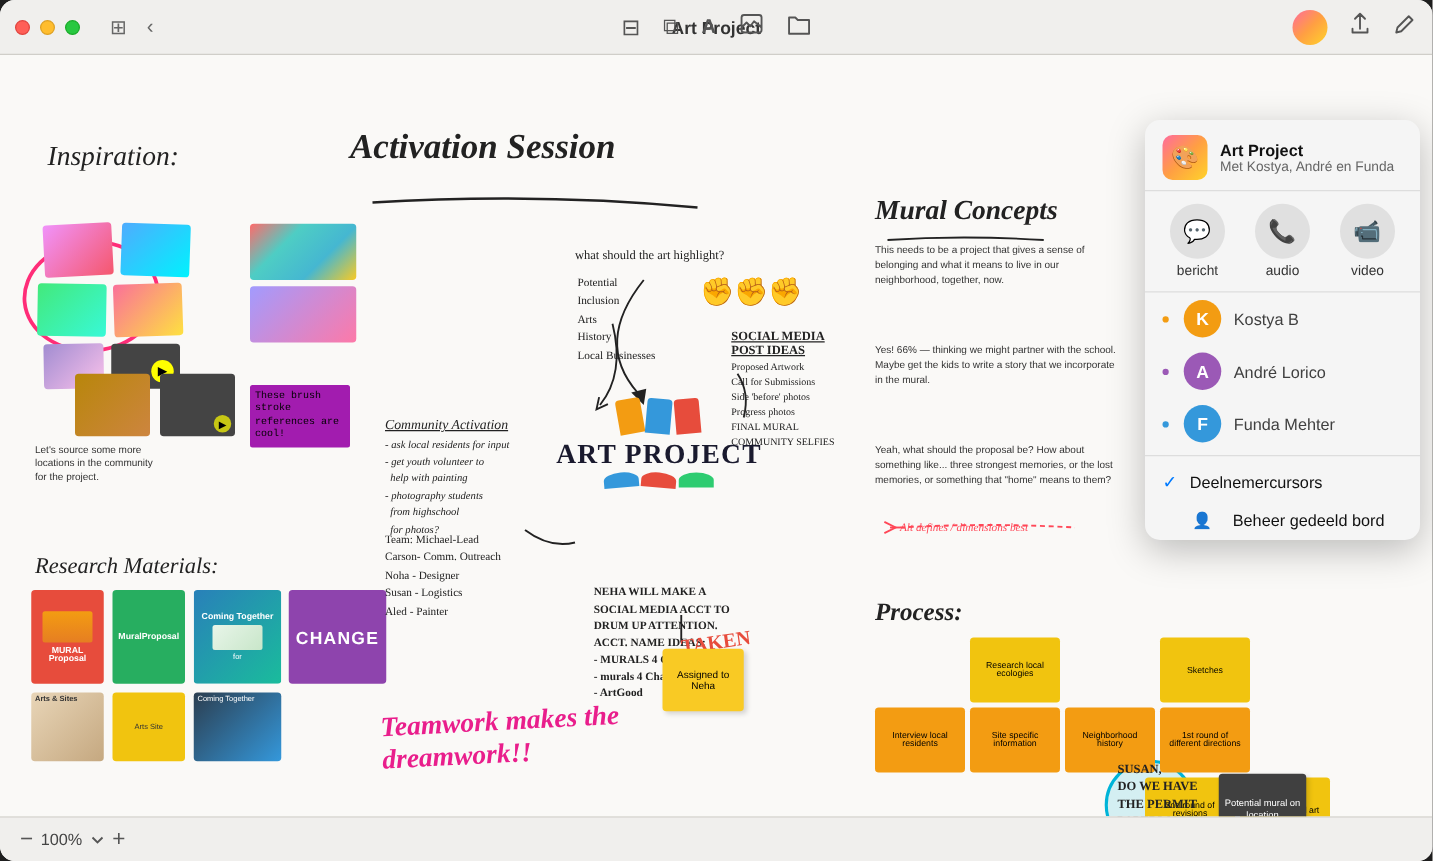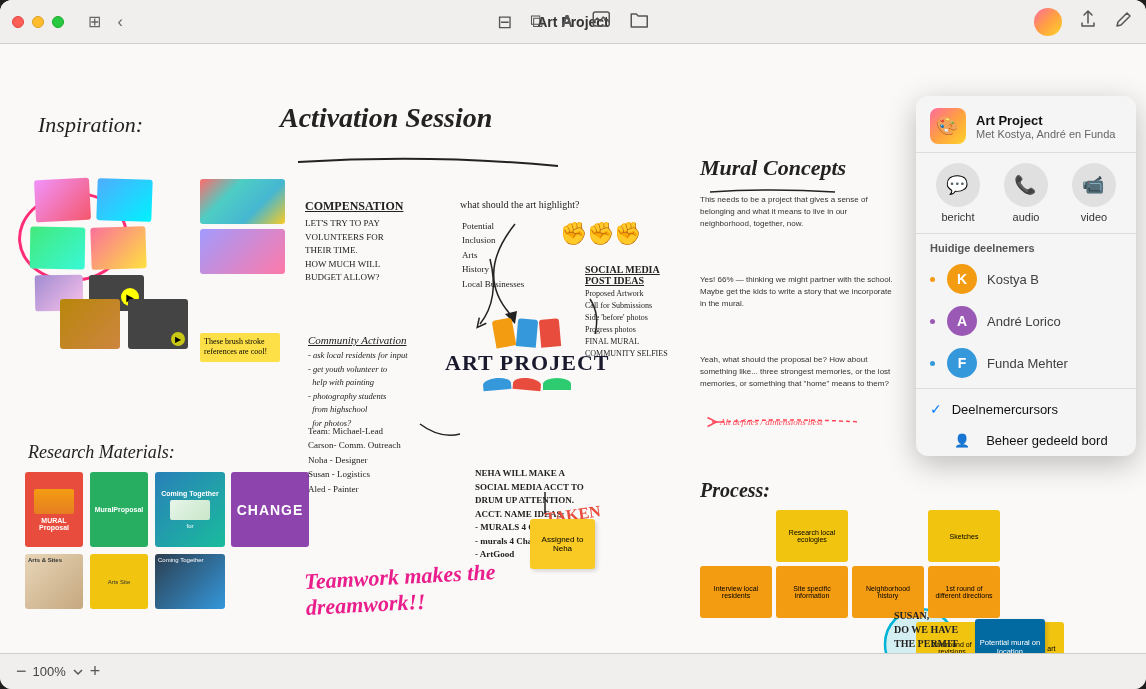--- a/index.html
+++ b/index.html
@@ -370,24 +370,27 @@
       <div style="position:absolute;top:50px;left:0;width:85px;height:45px;background:linear-gradient(135deg,#a29bfe,#fd79a8);border-radius:3px;"></div>
     </div>
 
     <div style="position:absolute;top:255px;left:60px;width:130px;height:55px;">
       <div style="width:60px;height:50px;background:linear-gradient(135deg,#b8860b,#cd853f);border-radius:3px;position:absolute;left:0;top:0;"></div>
       <div style="width:60px;height:50px;background:#444;border-radius:3px;position:absolute;left:68px;top:0;">
         <div style="width:14px;height:14px;border-radius:50%;background:rgba(255,255,0,0.7);position:absolute;bottom:3px;right:3px;font-size:8px;display:flex;align-items:center;justify-content:center;">▶</div>
       </div>
     </div>
 
-    <div style="position:absolute;top:289px;left:200px;background:#fde047;padding:4px;border-radius:2px;font-size:8px;max-width:80px;line-height:1.3;font-family:Liberation Serif, serif;">
+    <div style="position:absolute;top:264px;left:200px;background:#a21caf;padding:4px;border-radius:2px;font-size:8px;max-width:80px;line-height:1.3;font-family:Liberation Mono, monospace;">
       <span>These brush stroke references are cool!</span>
     </div>
 
+    <div style="position:absolute;top:310px;left:28px;font-size:8px;max-width:100px;line-height:1.4;color:#333;font-family:-apple-system,sans-serif;">
+      <span>Let's source some more locations in the community for the project.</span>
+    </div>
 
     <div class="hw-text" style="top:398px;left:28px;font-size:18px;font-style:italic;">Research Materials:</div>
 
     <div style="position:absolute;top:428px;left:25px;width:290px;height:160px;">
 
       <div style="position:absolute;top:0;left:0;width:58px;height:75px;background:#e74c3c;border-radius:3px;display:flex;flex-direction:column;align-items:center;justify-content:center;padding:4px;">
         <div style="background:#fff;width:40px;height:25px;border-radius:2px;margin-bottom:3px;background:linear-gradient(#f39c12,#e67e22);"></div>
         <div style="font-size:7px;color:#fff;text-align:center;font-weight:bold;">MURAL Proposal</div>
       </div>
 
@@ -413,24 +416,20 @@
       <div style="position:absolute;top:82px;left:65px;width:58px;height:55px;background:#f1c40f;border-radius:3px;display:flex;align-items:center;justify-content:center;">
         <div style="font-size:6px;color:#333;text-align:center;padding:2px;">Arts Site</div>
       </div>
       <div style="position:absolute;top:82px;left:130px;width:70px;height:55px;background:linear-gradient(135deg,#2c3e50,#3498db);border-radius:3px;">
         <div style="font-size:6px;color:#fff;padding:3px;">Coming Together</div>
       </div>
     </div>
 
     <div class="hw-text" style="top:58px;left:280px;font-size:28px;font-style:italic;font-weight:bold;">Activation Session</div>
 
-    <div style="position:absolute;top:155px;left:305px;">
-      <div style="font-family:'Marker Felt','Comic Sans MS',cursive;font-size:12px;font-weight:bold;text-decoration:underline;color:#222;">COMPENSATION</div>
-      <div style="font-family:'Marker Felt','Comic Sans MS',cursive;font-size:9px;color:#222;line-height:1.5;max-width:130px;margin-top:3px;">LET'S TRY TO PAY<br>VOLUNTEERS FOR<br>THEIR TIME.<br>HOW MUCH WILL<br>BUDGET ALLOW?</div>
-    </div>
 
     <div style="position:absolute;top:155px;left:460px;font-family:'Marker Felt','Comic Sans MS',cursive;font-size:10px;color:#222;">what should the art highlight?</div>
 
     <div style="position:absolute;top:175px;left:462px;font-family:'Marker Felt','Comic Sans MS',cursive;font-size:9px;color:#222;line-height:1.6;">
       <div>Potential</div>
       <div>Inclusion</div>
       <div>Arts</div>
       <div>History</div>
       <div>Local Businesses</div>
     </div>
@@ -554,21 +553,21 @@
       <div style="display:grid;grid-template-columns:repeat(4,72px);grid-template-rows:1fr;gap:4px;margin-top:4px;margin-left:216px;">
         <div style="background:#f1c40f;border-radius:3px;padding:4px;font-size:7px;font-family:-apple-system,sans-serif;text-align:center;display:flex;align-items:center;justify-content:center;height:52px;">2nd round of revisions</div>
         <div style="background:#f1c40f;border-radius:3px;padding:4px;font-size:7px;font-family:-apple-system,sans-serif;text-align:center;display:flex;align-items:center;justify-content:center;height:52px;">3rd round final art</div>
       </div>
     </div>
 
     <div style="position:absolute;top:565px;left:894px;font-family:'Marker Felt','Comic Sans MS',cursive;font-size:10px;font-weight:bold;color:#222;max-width:120px;line-height:1.4;">
       SUSAN,<br>DO WE HAVE<br>THE PERMIT<br>PAPERWORK?
     </div>
 
-    <div style="position:absolute;top:575px;left:975px;width:70px;height:55px;background:#0369a1;border-radius:3px;padding:4px;font-size:7.5px;font-family:-apple-system,sans-serif;color:#fff;display:flex;align-items:center;text-align:center;box-shadow:2px 2px 4px rgba(0,0,0,0.15);">
+    <div style="position:absolute;top:575px;left:975px;width:70px;height:55px;background:#404040;border-radius:3px;padding:4px;font-size:7.5px;font-family:-apple-system,sans-serif;color:#fff;display:flex;align-items:center;text-align:center;box-shadow:2px 2px 4px rgba(0,0,0,0.15);">
       Potential mural on location
     </div>
 
     <div class="popover">
       <div class="popover-header">
         <div class="popover-avatar">🎨</div>
         <div>
           <div class="popover-title-text">Art Project</div>
           <div class="popover-subtitle-text">Met Kostya, André en Funda</div>
         </div>
@@ -582,21 +581,20 @@
         <div class="popover-action">
           <div class="popover-action-icon">📞</div>
           <span class="popover-action-label">audio</span>
         </div>
         <div class="popover-action">
           <div class="popover-action-icon">📹</div>
           <span class="popover-action-label">video</span>
         </div>
       </div>
 
-      <div class="popover-section-title">Huidige deelnemers</div>
 
       <div class="participant-item">
         <div style="width:5px;height:5px;border-radius:50%;background:#f39c12;margin-right:2px;"></div>
         <div class="participant-avatar" style="background:#f39c12;color:#fff;">K</div>
         <span class="participant-name">Kostya B</span>
       </div>
 
       <div class="participant-item">
         <div style="width:5px;height:5px;border-radius:50%;background:#9b59b6;margin-right:2px;"></div>
         <div class="participant-avatar" style="background:#9b59b6;color:#fff;">A</div>

